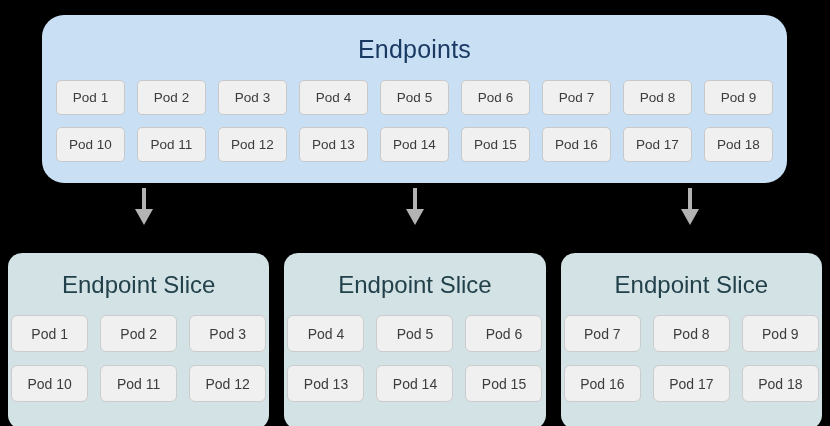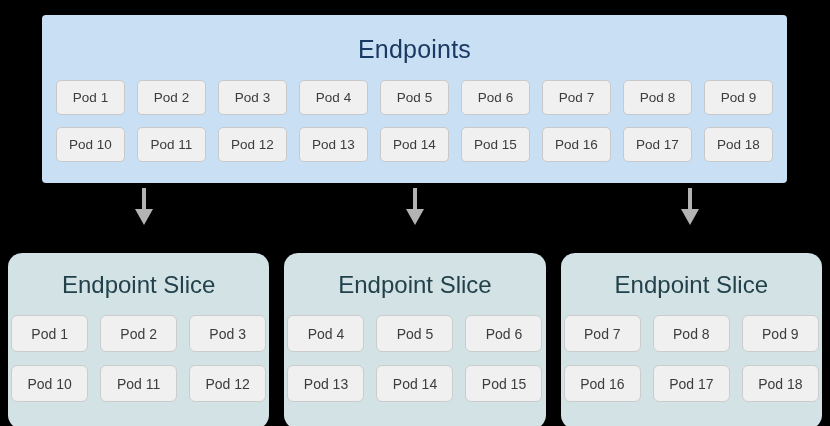--- a/index.html
+++ b/index.html
@@ -23,21 +23,21 @@
   }
 
   
   .endpoints-panel {
     position: absolute;
     left: 42px;
     top: 15px;
     width: 745px;
     height: 168px;
     background: #c9dff3;
-    border-radius: 4px;
+    border-radius: 22px;
     box-sizing: border-box;
     padding: 12px;
   }
 
   .endpoints-title {
     position: absolute;
     left: 0;
     top: 22px;
     width: 100%;
     text-align: center;

